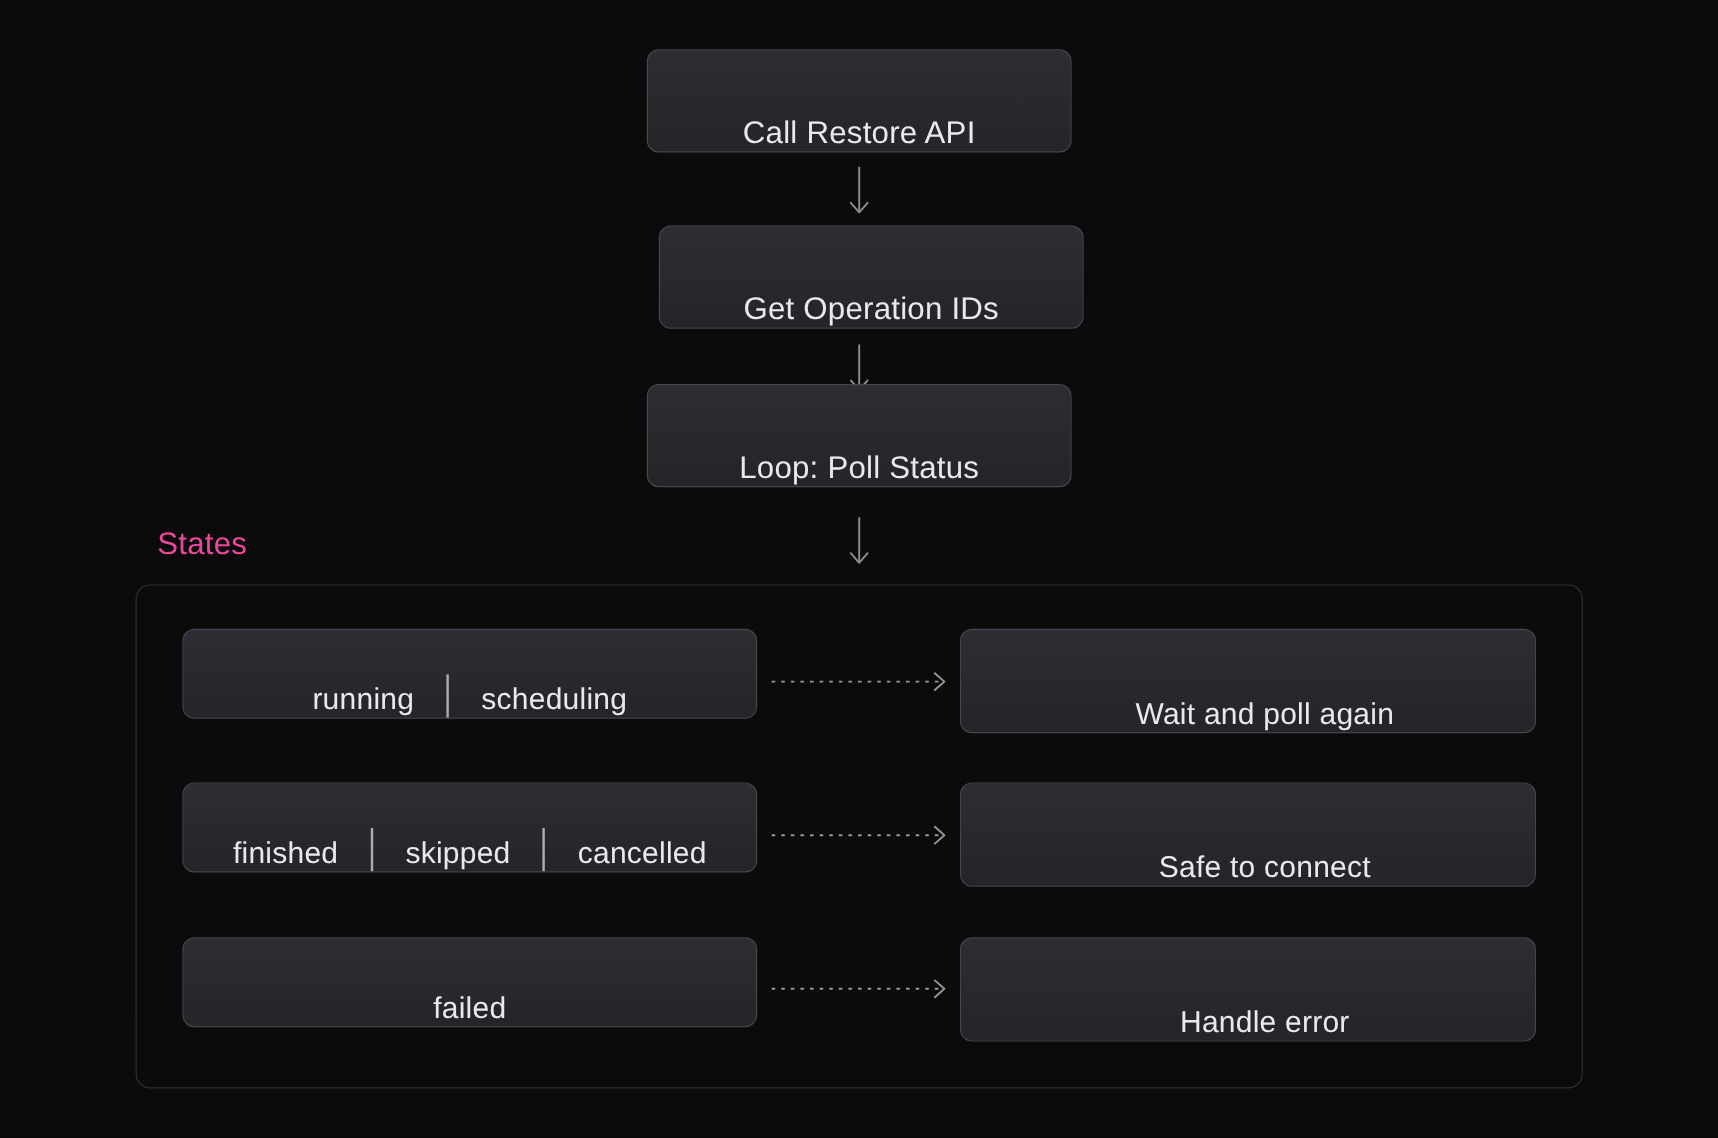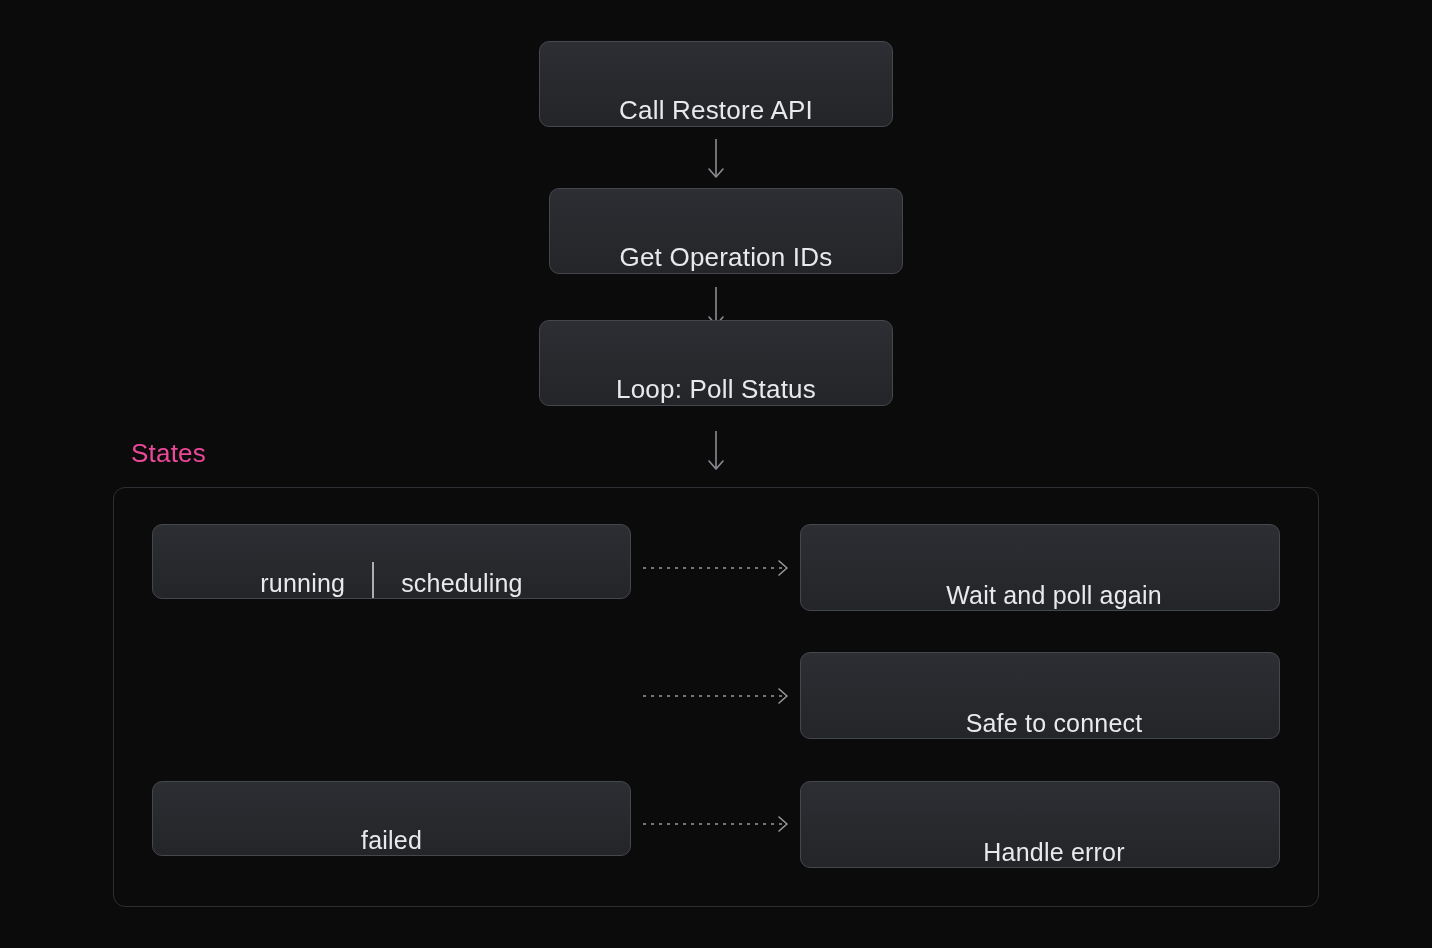--- a/index.html
+++ b/index.html
@@ -145,20 +145,27 @@
   <div class="h-arrow" id="h-arrow-0">
     <svg width="156" height="20" viewBox="0 0 156 20" fill="none" stroke="#97989d" stroke-width="1.6">
       <line x1="2" y1="10" x2="144" y2="10" stroke-dasharray="3 5"></line>
       <polyline points="138,3 146,10 138,17" stroke-linecap="round" stroke-linejoin="round"></polyline>
     </svg>
   </div>
   <div class="node action-node row-0">
     <span>Wait and poll again</span>
   </div>
 
+  <div class="node state-node row-1">
+    <span class="state-label">finished</span>
+    <span class="state-separator"></span>
+    <span class="state-label">skipped</span>
+    <span class="state-separator"></span>
+    <span class="state-label">cancelled</span>
+  </div>
   <div class="h-arrow" id="h-arrow-1">
     <svg width="156" height="20" viewBox="0 0 156 20" fill="none" stroke="#97989d" stroke-width="1.6">
       <line x1="2" y1="10" x2="144" y2="10" stroke-dasharray="3 5"></line>
       <polyline points="138,3 146,10 138,17" stroke-linecap="round" stroke-linejoin="round"></polyline>
     </svg>
   </div>
   <div class="node action-node row-1">
     <span>Safe to connect</span>
   </div>
 

